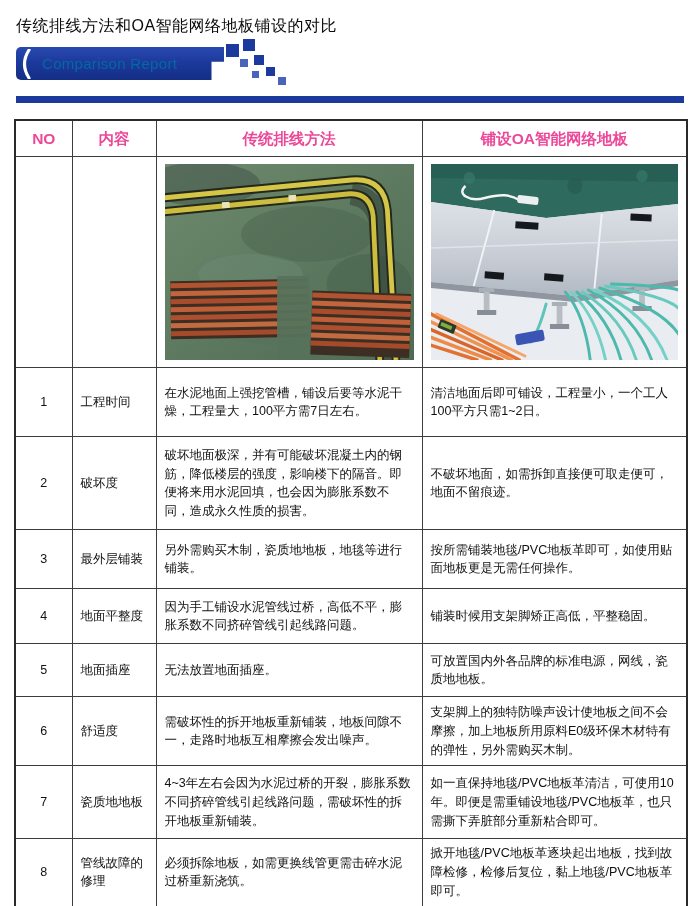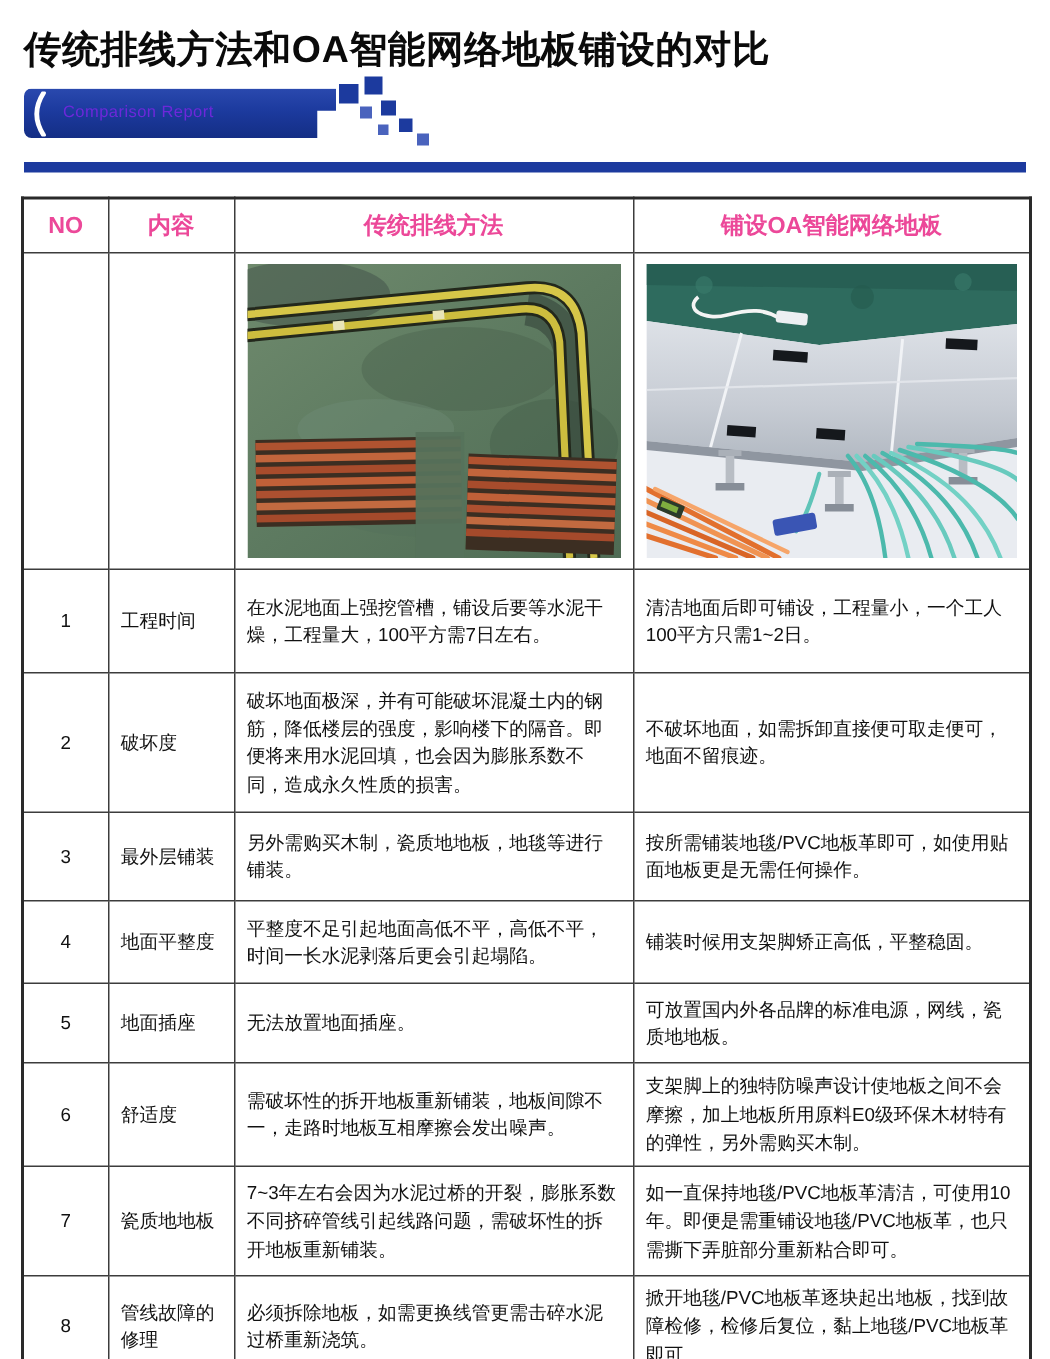--- a/index.html
+++ b/index.html
@@ -5,34 +5,34 @@
   html,body{margin:0;padding:0;background:#ffffff;}
   body{
     width:700px;height:906px;overflow:hidden;
     font-family:"Liberation Sans","DejaVu Sans",sans-serif;
     color:#111;
   }
   .page{padding:12px 14px 0 14px;}
 
   
   .doc-title{
-    font-size:25px;font-weight:bold;color:#0a0a0a;
+    font-size:16px;font-weight:normal;color:#0a0a0a;
     margin:4px 0 10px 2px;letter-spacing:.5px;
   }
   .banner-wrap{position:relative;height:42px;margin-left:2px;}
   .banner{
     position:absolute;left:0;top:0;width:208px;height:33px;
     background:linear-gradient(180deg,#2a49ae 0%,#1c3a9e 45%,#142e85 100%);
     border-radius:5px 0 0 5px;
     clip-path:polygon(0 0,100% 0,100% 45%,94% 45%,94% 100%,0 100%);
   }
   .banner-arc{position:absolute;left:3px;top:2px;}
   .banner-text{
     position:absolute;left:26px;top:0;height:27px;line-height:33px;
-    color:#6d28d9;font-size:11px;letter-spacing:.3px;
+    color:#0369a1;font-size:15px;letter-spacing:.3px;
   }
   .px{position:absolute;}
   .px.d{background:#1c3a9e;}
   .px.l{background:#4a63bd;}
   .blue-rule{height:7px;background:#1c3a9e;margin:7px 2px 0 2px;}
 
   
   table.cmp{
     border-collapse:collapse;table-layout:fixed;
     width:672px;margin-top:16px;
@@ -248,39 +248,39 @@
     </tr>
     <tr class="r3">
       <td class="c-no">3</td>
       <td class="c-item">最外层铺装</td>
       <td>另外需购买木制，瓷质地地板，地毯等进行铺装。</td>
       <td>按所需铺装地毯/PVC地板革即可，如使用贴面地板更是无需任何操作。</td>
     </tr>
     <tr class="r4">
       <td class="c-no">4</td>
       <td class="c-item">地面平整度</td>
-      <td>平整度不足引起地面高低不平，高低不平，时间一长水泥剥落后更会引起塌陷。</td>
+      <td>因为手工铺设水泥管线过桥，高低不平，膨胀系数不同挤碎管线引起线路问题。</td>
       <td>铺装时候用支架脚矫正高低，平整稳固。</td>
     </tr>
     <tr class="r5">
       <td class="c-no">5</td>
       <td class="c-item">地面插座</td>
       <td>无法放置地面插座。</td>
       <td>可放置国内外各品牌的标准电源，网线，瓷质地地板。</td>
     </tr>
     <tr class="r6">
       <td class="c-no">6</td>
       <td class="c-item">舒适度</td>
       <td>需破坏性的拆开地板重新铺装，地板间隙不一，走路时地板互相摩擦会发出噪声。</td>
       <td>支架脚上的独特防噪声设计使地板之间不会摩擦，加上地板所用原料E0级环保木材特有的弹性，另外需购买木制。</td>
     </tr>
     <tr class="r7">
       <td class="c-no">7</td>
       <td class="c-item">瓷质地地板</td>
-      <td>7~3年左右会因为水泥过桥的开裂，膨胀系数不同挤碎管线引起线路问题，需破坏性的拆开地板重新铺装。</td>
+      <td>4~3年左右会因为水泥过桥的开裂，膨胀系数不同挤碎管线引起线路问题，需破坏性的拆开地板重新铺装。</td>
       <td>如一直保持地毯/PVC地板革清洁，可使用10年。即便是需重铺设地毯/PVC地板革，也只需撕下弄脏部分重新粘合即可。</td>
     </tr>
     <tr class="r8">
       <td class="c-no">8</td>
       <td class="c-item">管线故障的修理</td>
       <td>必须拆除地板，如需更换线管更需击碎水泥过桥重新浇筑。</td>
       <td>掀开地毯/PVC地板革逐块起出地板，找到故障检修，检修后复位，黏上地毯/PVC地板革即可。</td>
     </tr>
 
   </tbody>

